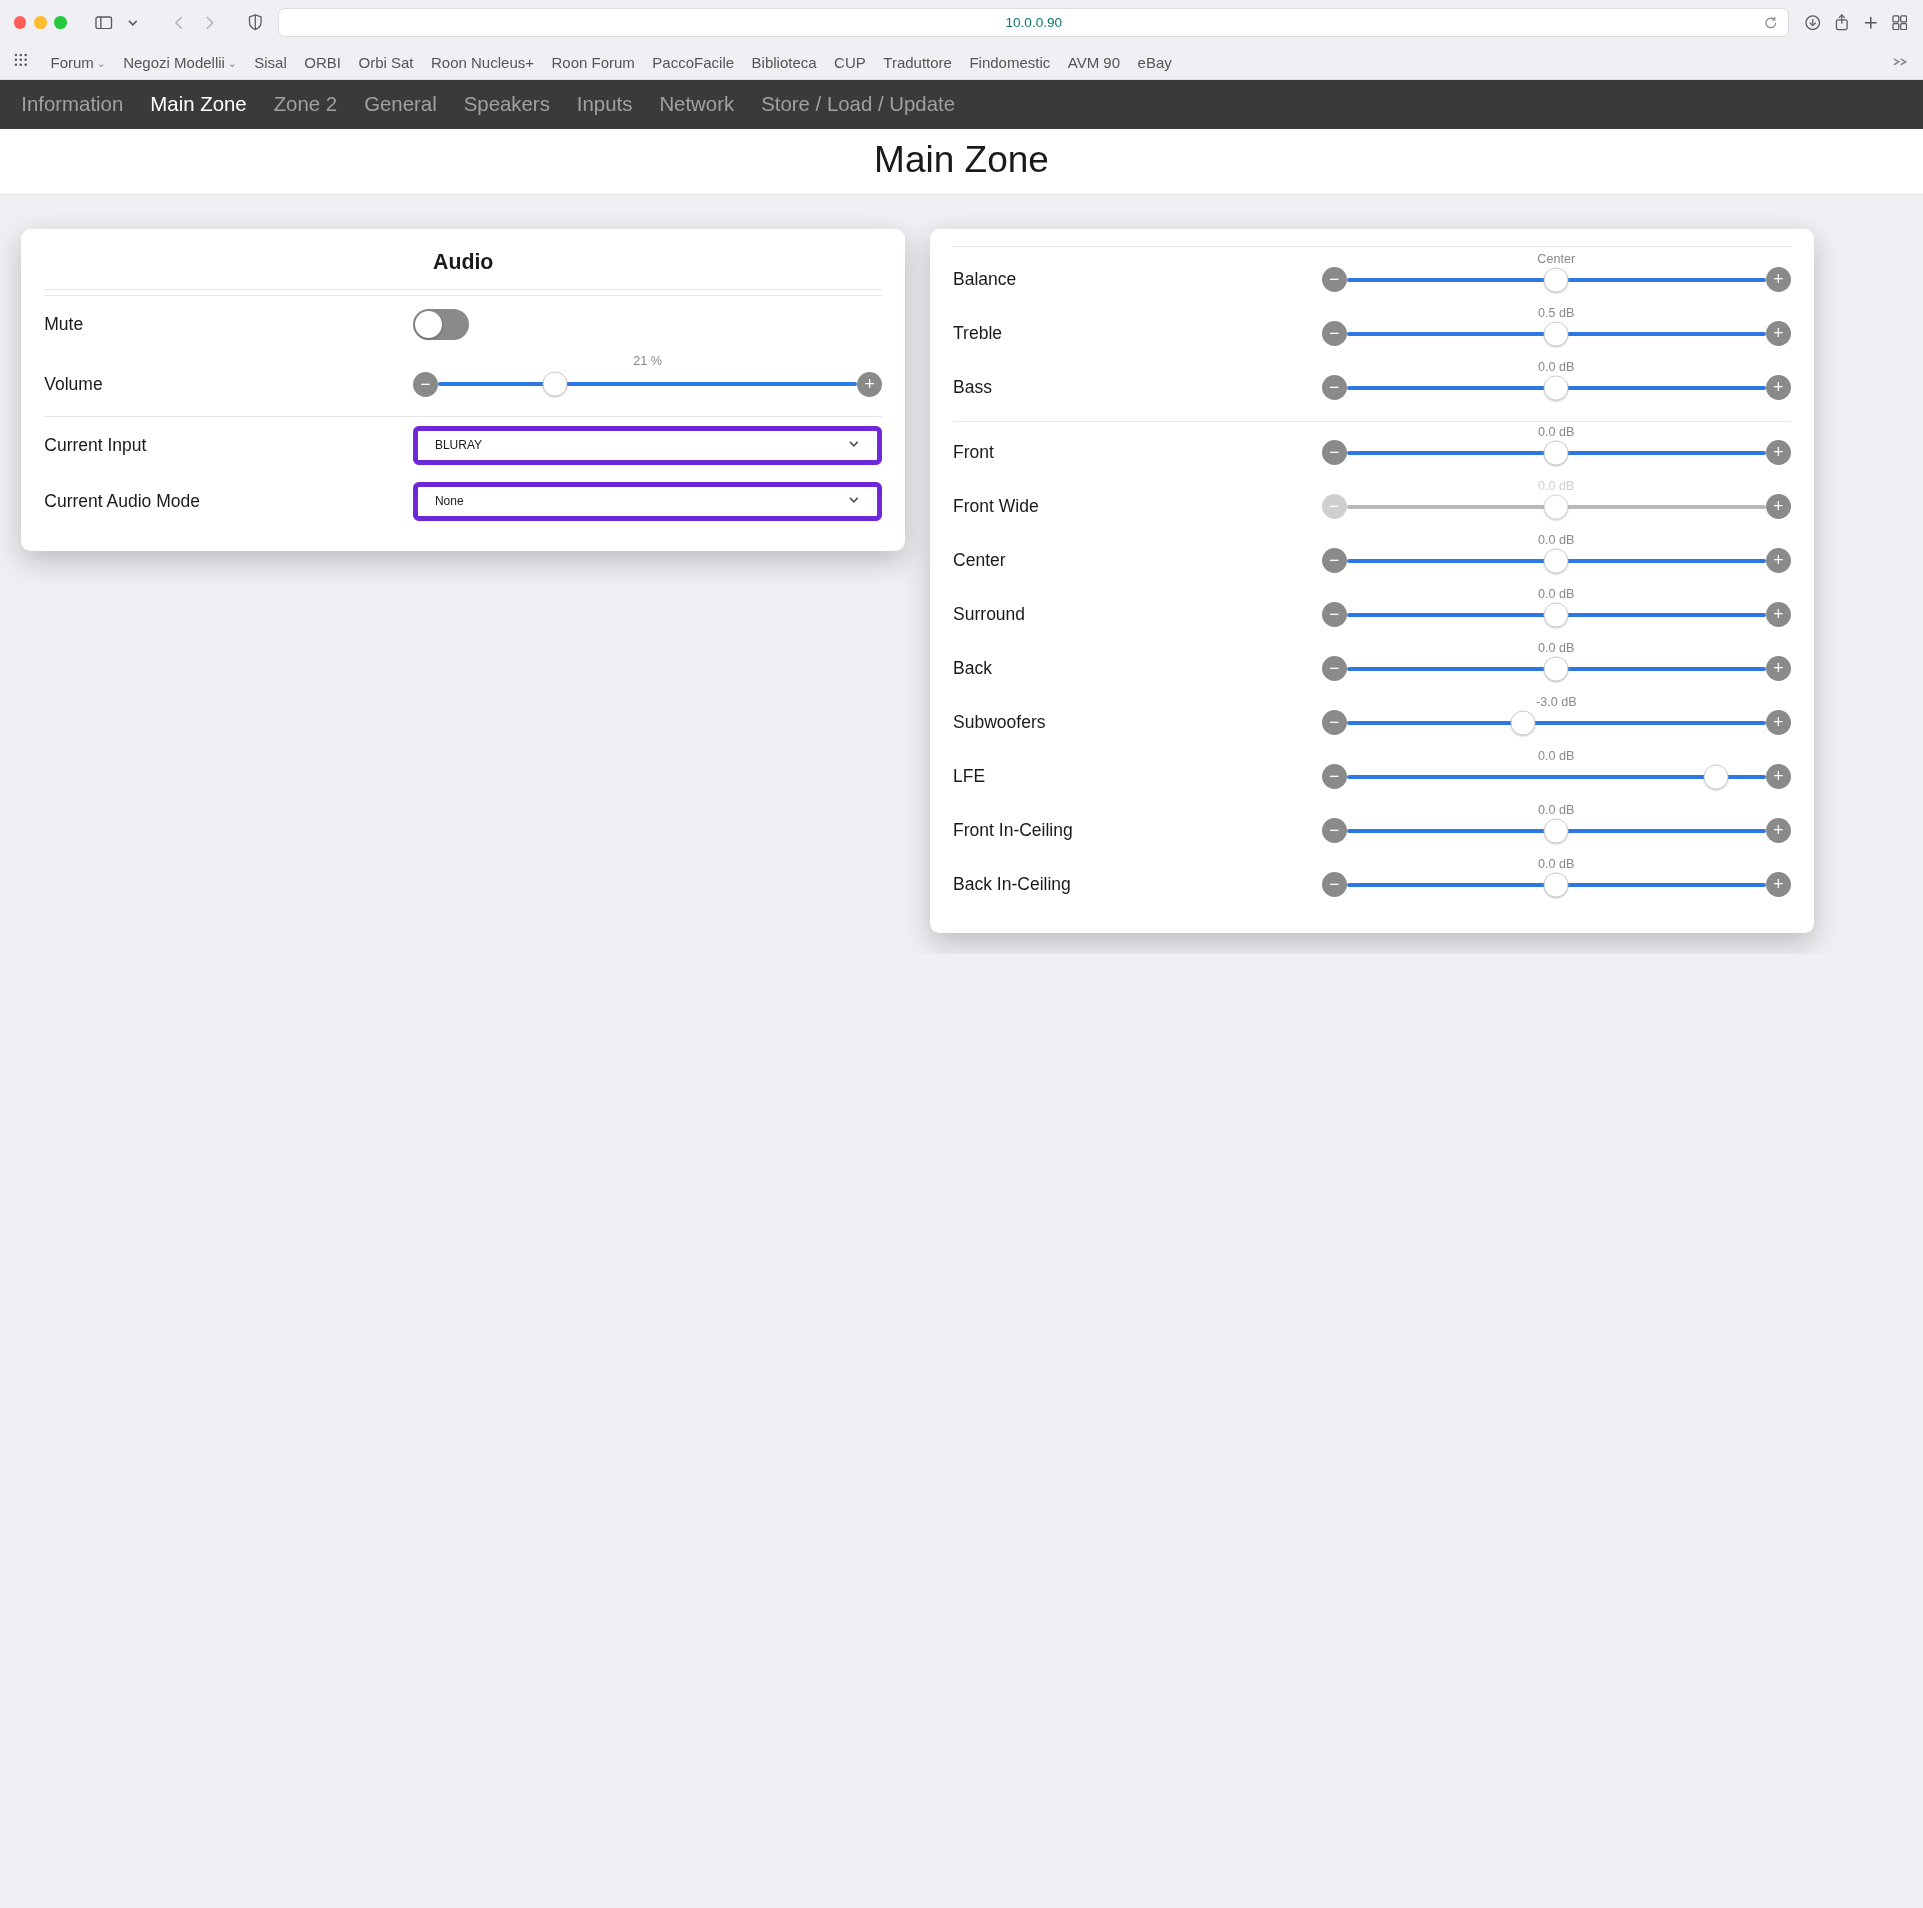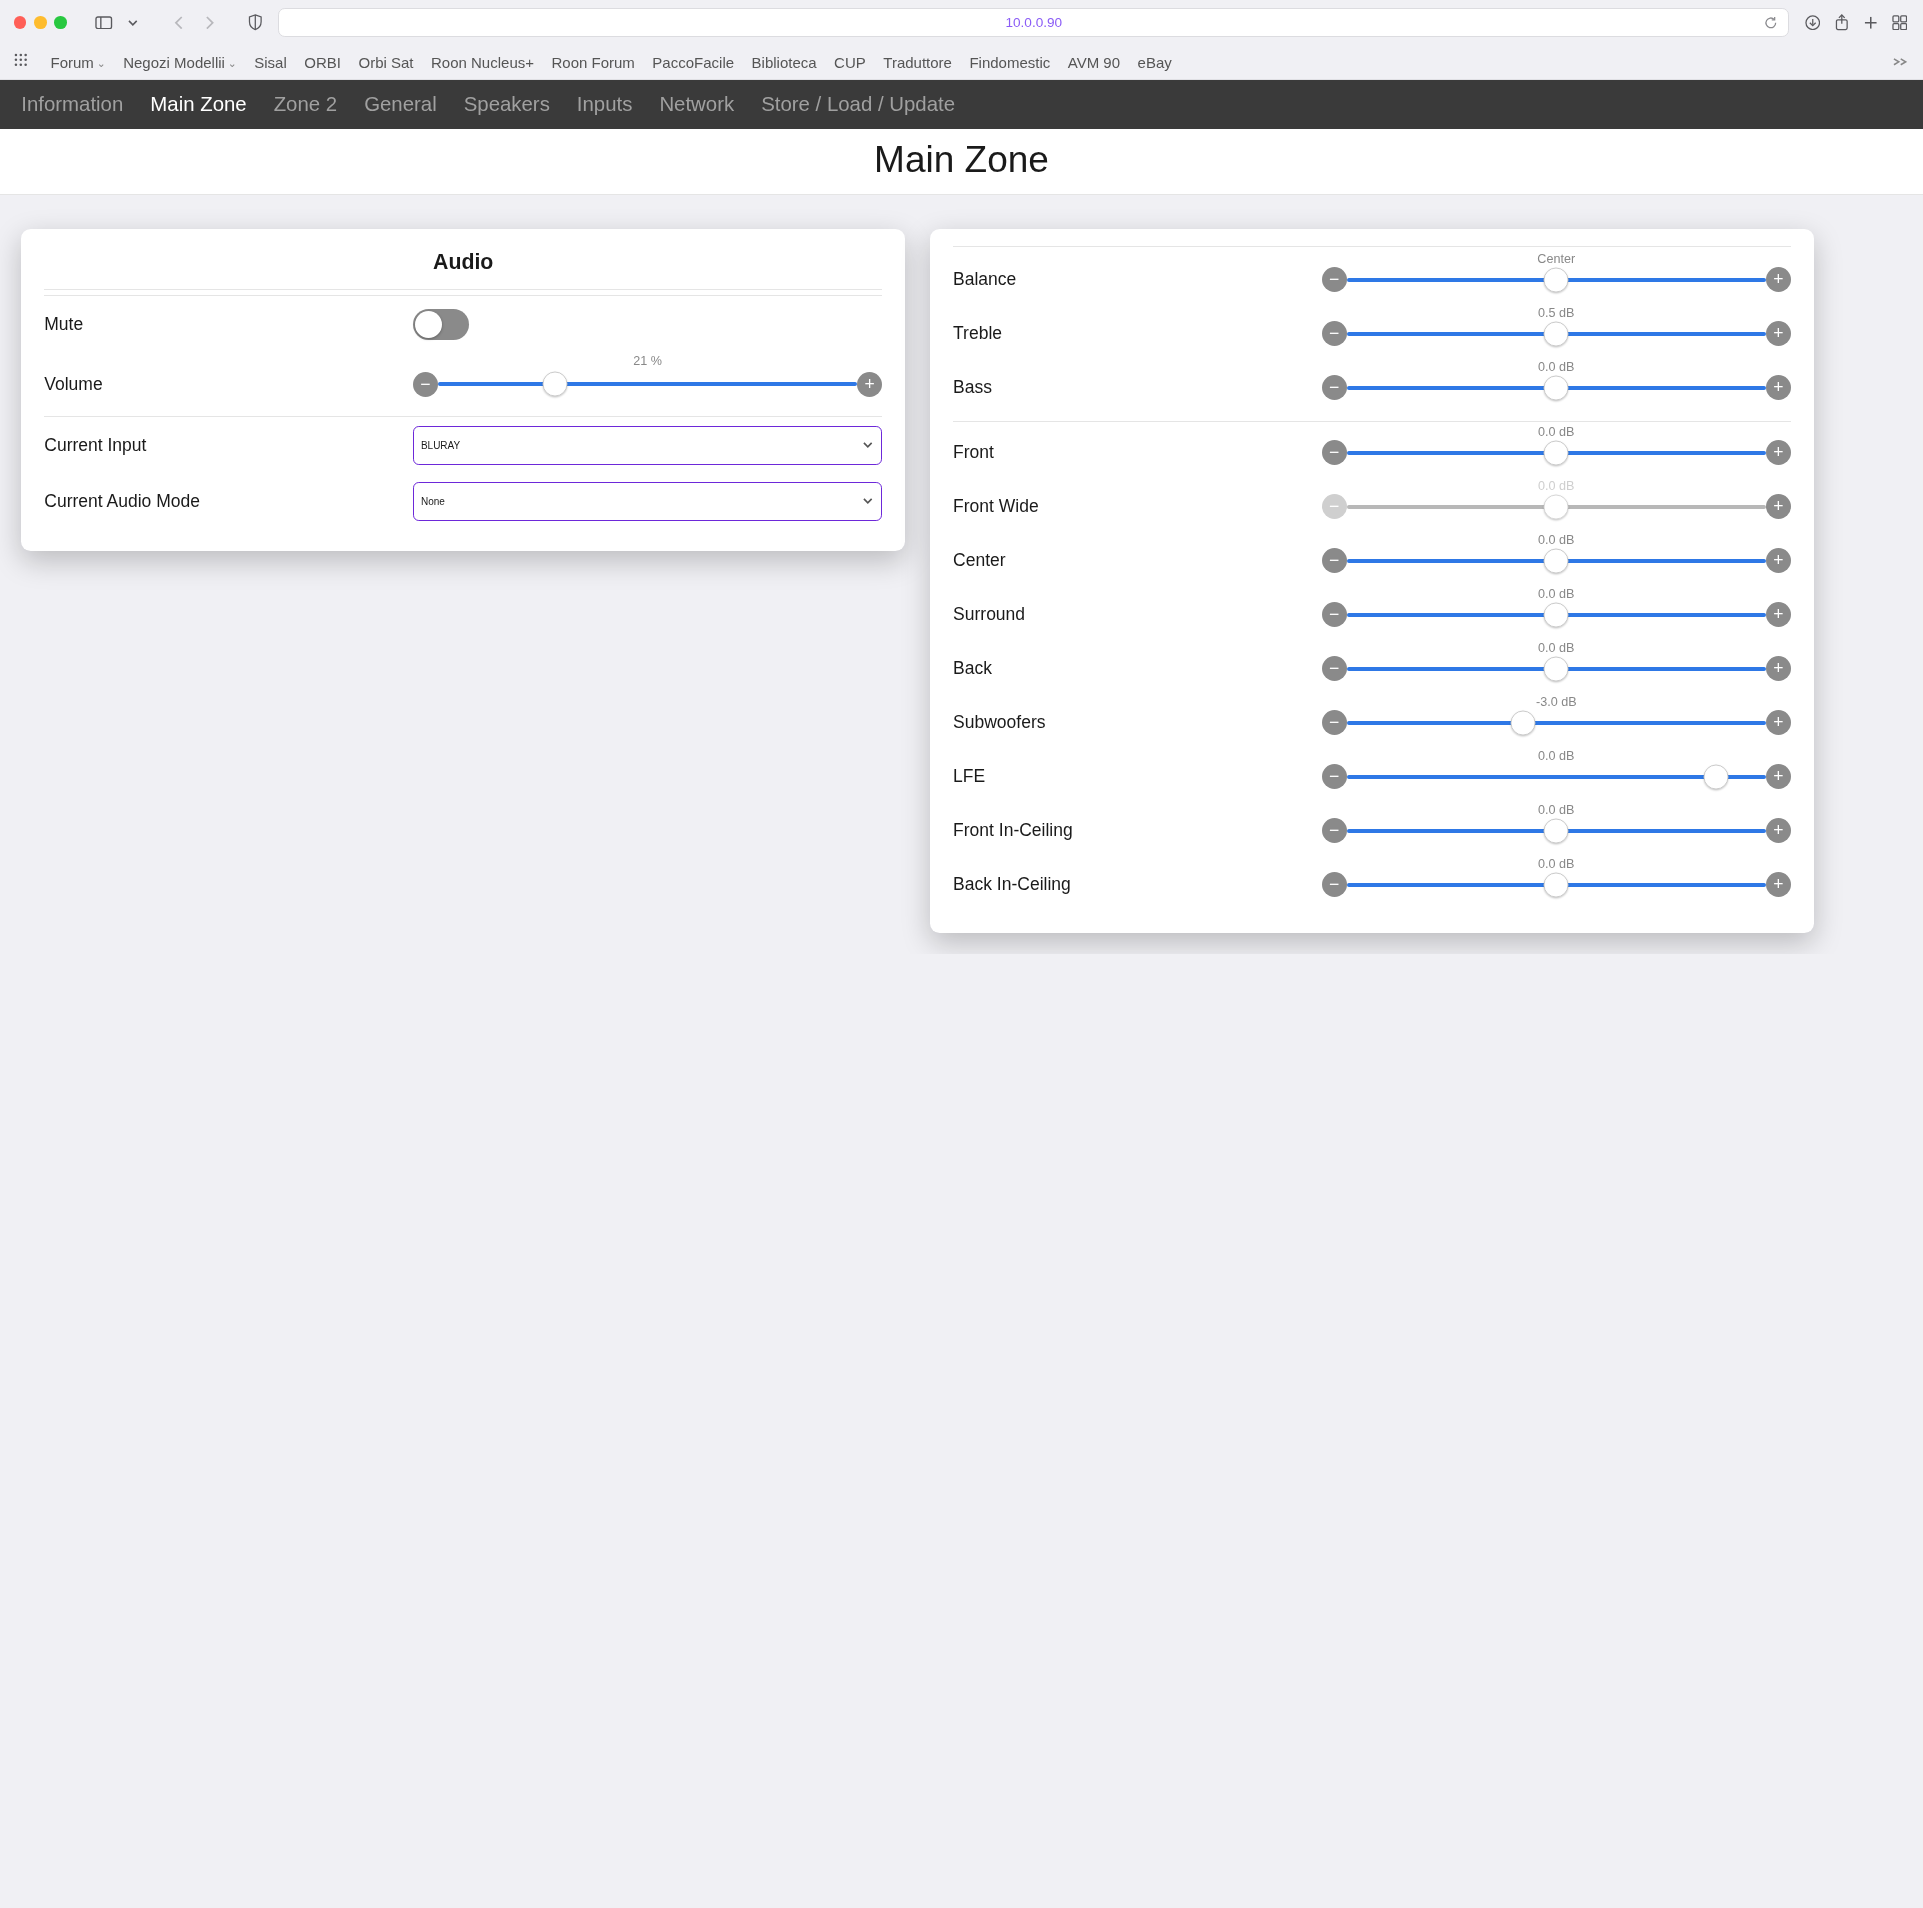--- a/index.html
+++ b/index.html
@@ -53,21 +53,21 @@
     height: 29px;
     background: #fff;
     border: 1px solid #dcdce0;
     border-radius: 6.8px;
     display: flex; align-items: center; justify-content: center;
     position: relative;
     color: #5a5a5e;
     font-size: 13.6px;
     margin: 0 3.9px;
   }
-  .url-bar .url-text { color: #8b5cf6; }
+  .url-bar .url-text { color: #0f766e; }
   .url-bar .refresh { position: absolute; right: 7.8px; color: #8a8a8e; }
 
   .bookmarks-bar {
     display: flex; align-items: center;
     gap: 17.5px;
     padding: 0 13.6px;
     height: 35px;
     font-size: 15px;
     color: #555;
     background: var(--bg);
@@ -180,25 +180,25 @@
     width: 25px; height: 25px; border-radius: 50%;
     background: #fff; border: 1px solid #ccc;
     transform: translate(-50%, -50%);
     box-shadow: 0 1px 1.9px rgba(0,0,0,0.2);
   }
 
   
   .select {
     flex: 1;
     height: 39px;
-    border: 1px solid #6d28d9;
+    border: 5px solid #6d28d9;
     border-radius: 5.8px;
-    padding: 0 7px;
+    padding: 0 17px;
     display: flex; align-items: center; justify-content: space-between;
-    font-size: 10px;
+    font-size: 12px;
   }
   .select .chev { color: #555; }
 
   
   .lrow {
     display: flex; align-items: center;
     height: 54px;
   }
   .lrow .label { flex: 0 0 44%; font-size: 17.5px; }
   .lrow .control { flex: 1; }

